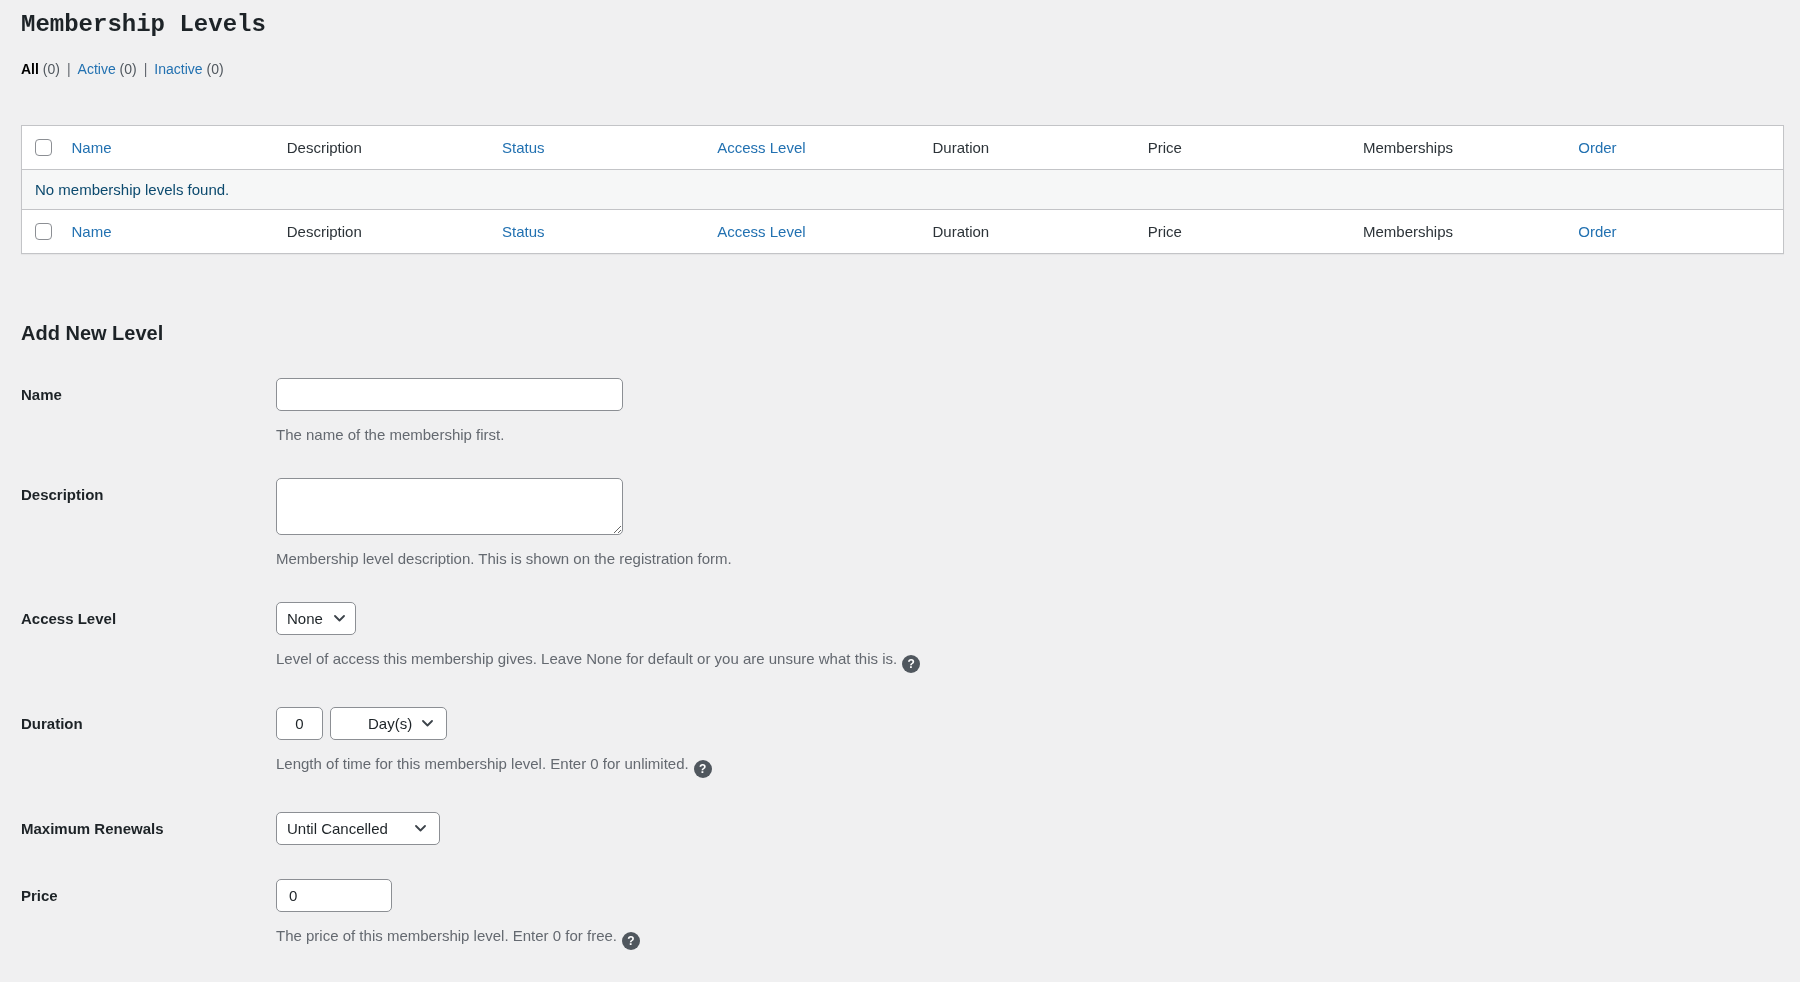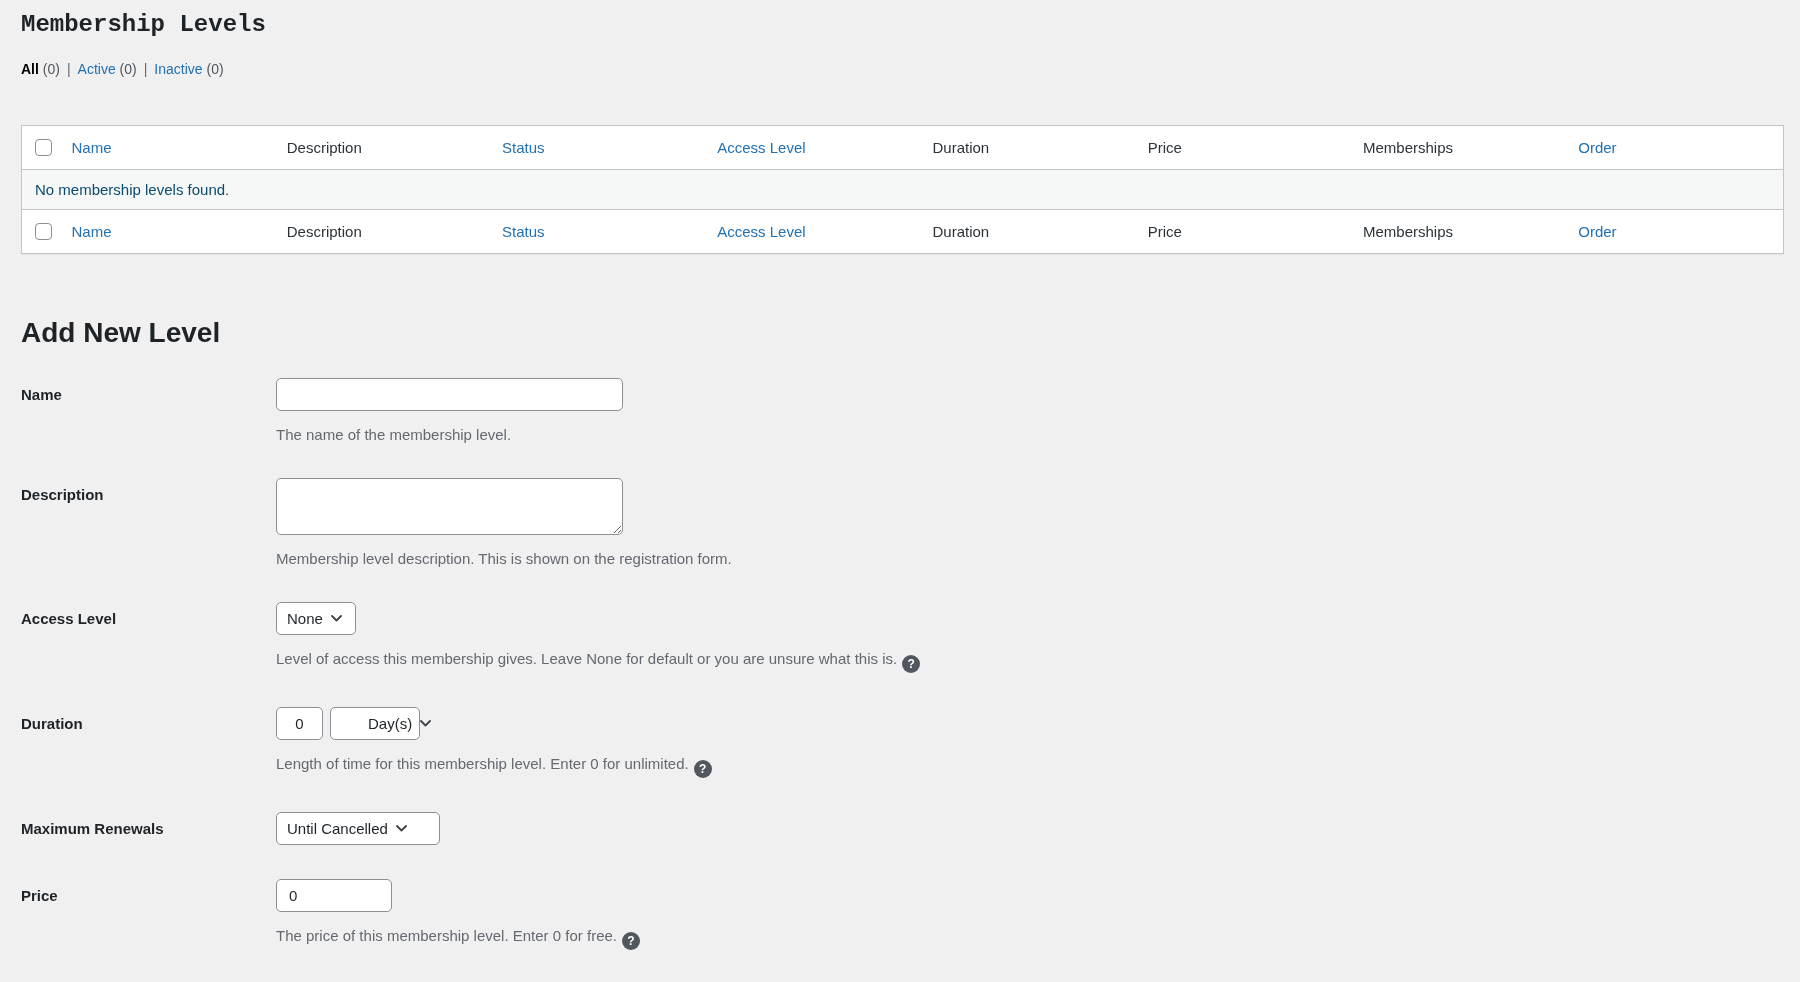--- a/index.html
+++ b/index.html
@@ -56,21 +56,21 @@
     border: 1px solid #8c8f94; border-radius: 4px;
     background: #fff; vertical-align: -3px; cursor: pointer;
   }
   .levels-table tbody tr.no-items { background: #f6f7f7; }
   .levels-table tbody td {
     padding: 11px 13px; line-height: 17px; color: #0c4a6e;
   }
 
   
   h2.section-title {
-    margin: 66px 0 0; font-size: 28px; line-height: 26px;
+    margin: 66px 0 0; font-size: 20px; line-height: 26px;
     font-weight: 600; color: #1d2327;
   }
   .level-form { margin-top: 32px; }
   .form-row { display: flex; align-items: flex-start; margin-bottom: 34px; }
   .form-label {
     width: 255px; flex: 0 0 255px;
     font-size: 15px; font-weight: 700; color: #1d2327;
     line-height: 33px;
   }
   .form-control { flex: 1 1 auto; }
@@ -84,26 +84,26 @@
   .text-input { height: 33px; padding: 0 12px; }
   .text-input.w-regular { width: 347px; }
   .text-input.w-tiny { width: 47px; text-align: center; padding: 0 4px; }
   .text-input.w-small { width: 116px; }
   textarea.desc-area {
     width: 347px; height: 57px; padding: 6px 10px;
     resize: both; display: block;
   }
   .fake-select {
     height: 33px; display: inline-flex; align-items: center;
-    justify-content: flex-start; padding: 0 10px; cursor: pointer;
+    justify-content: space-between; padding: 0 10px; cursor: pointer;
     gap: 8px;
   }
   .fake-select .chev { display: inline-flex; flex: 0 0 auto; }
   .w-none { width: 80px; }
-  .w-unit { width: 90px; padding-right: 13px; padding-left: 37px; }
+  .w-unit { width: 117px; padding-right: 13px; padding-left: 37px; }
   .w-renewals { width: 164px; padding-right: 13px; }
 
   p.description {
     margin: 14px 0 0; font-size: 15px; line-height: 19px; color: #646970;
   }
   .help-icon {
     display: inline-flex; align-items: center; justify-content: center;
     width: 18px; height: 18px; border-radius: 50%;
     background: #50575e; color: #fff;
     font-size: 12px; font-weight: 700; line-height: 1;
@@ -174,21 +174,21 @@
   </table>
 
   <h2 class="section-title">Add New Level</h2>
 
   <div class="level-form">
 
     <div class="form-row">
       <div class="form-label">Name</div>
       <div class="form-control">
         <input type="text" class="text-input w-regular" value="" style="">
-        <p class="description">The name of the membership level.</p>
+        <p class="description">The name of the membership first.</p>
       </div>
     </div>
 
     <div class="form-row">
       <div class="form-label">Description</div>
       <div class="form-control">
         <textarea class="desc-area" style=""></textarea>
         <p class="description">Membership level description. This is shown on the registration form.</p>
       </div>
     </div>

